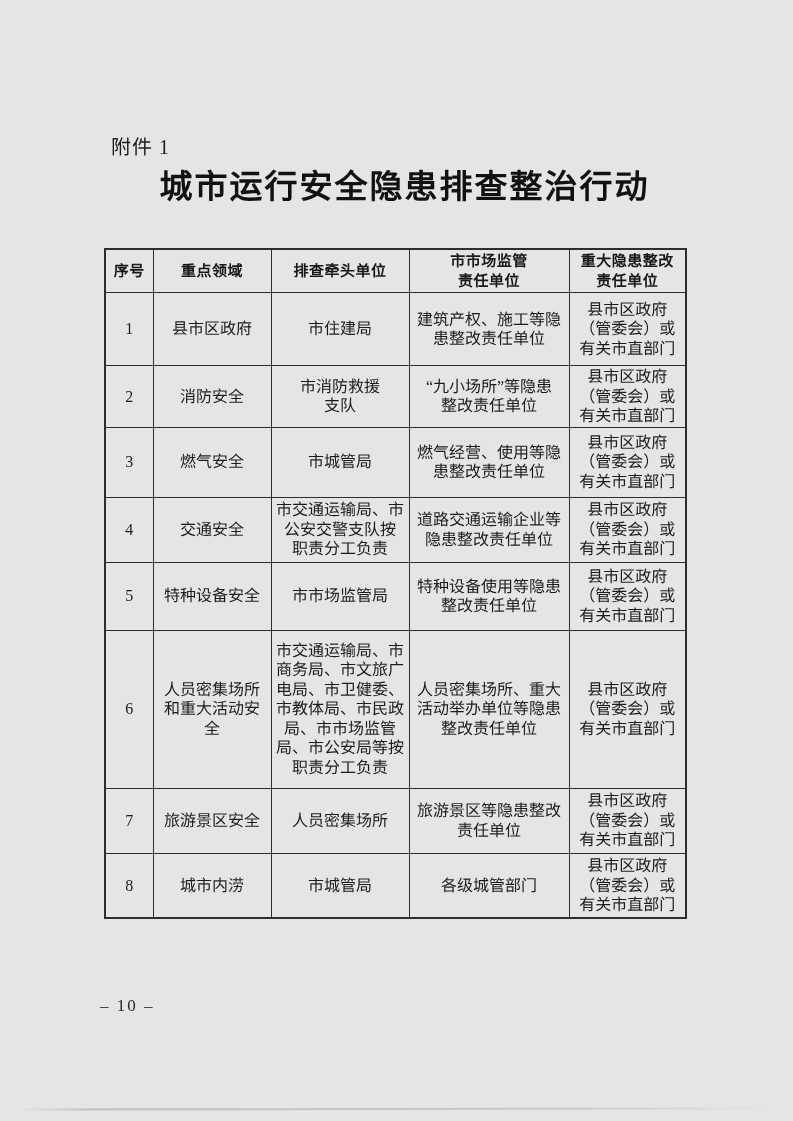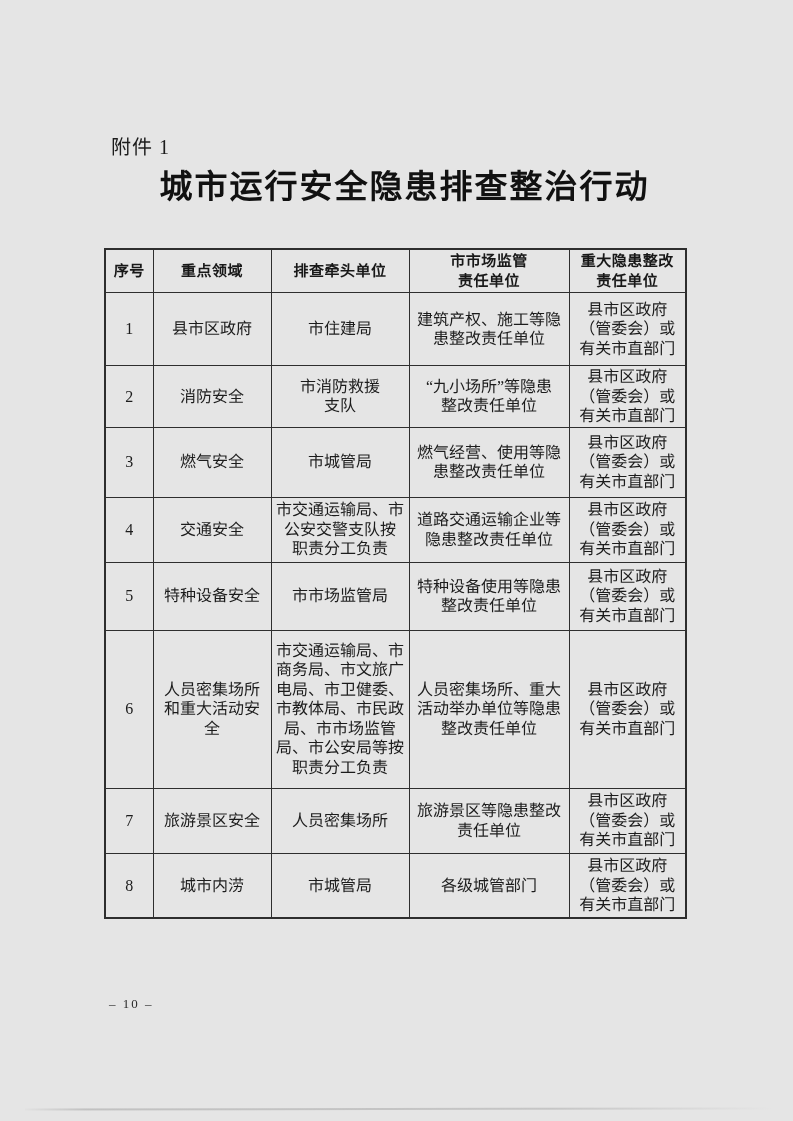--- a/index.html
+++ b/index.html
@@ -79,23 +79,23 @@
   tbody tr:nth-child(1) { height: 73px; }
   tbody tr:nth-child(2) { height: 59px; }
   tbody tr:nth-child(3) { height: 70px; }
   tbody tr:nth-child(4) { height: 65px; }
   tbody tr:nth-child(5) { height: 68px; }
   tbody tr:nth-child(6) { height: 158px; }
   tbody tr:nth-child(7) { height: 65px; }
   tbody tr:nth-child(8) { height: 65px; }
   .page-number {
     position: absolute;
-    left: 109px;
+    left: 100px;
     top: 996px;
-    font-size: 13px;
+    font-size: 17px;
     letter-spacing: 2px;
     color: #2a2a2a;
   }
   .scan-line {
     position: absolute;
     left: 25px;
     top: 1108px;
     width: 748px;
     height: 2px;
     background: linear-gradient(to right,

